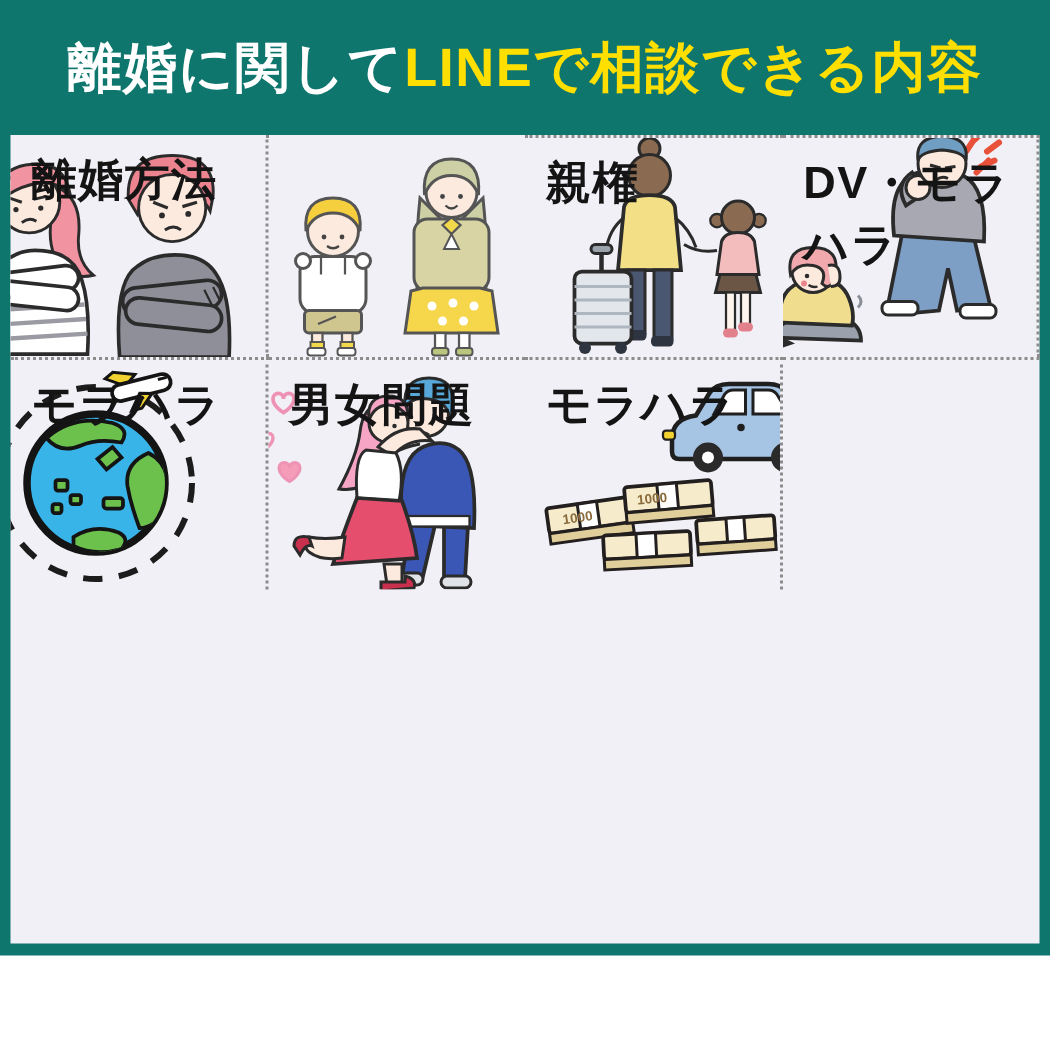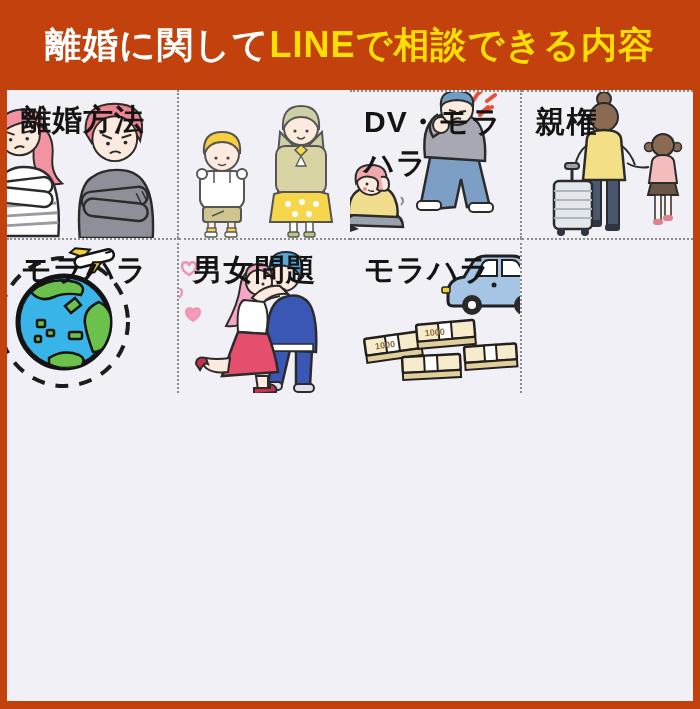--- a/index.html
+++ b/index.html
@@ -1,17 +1,17 @@
 <!DOCTYPE html>
 <html><head>
 <meta charset="utf-8">
 <style>
   html,body{margin:0;padding:0;background:#ffffff;}
   body{width:700px;height:709px;font-family:"Liberation Sans","DejaVu Sans",sans-serif;}
-  .poster{position:relative;width:700px;height:709px;background:#c2410c;overflow:hidden;}
+  .poster{position:relative;width:700px;height:637px;background:#0f766e;overflow:hidden;}
   .header{height:90px;display:flex;align-items:center;justify-content:center;}
   .title{font-size:36px;font-weight:800;letter-spacing:1px;white-space:nowrap;}
   .t1{color:#ffffff;}
   .t2{color:#ffdf00;}
   .grid{position:absolute;left:7px;right:7px;top:90px;bottom:8px;background:#f1f0f6;
         display:grid;grid-template-columns:1fr 1fr 1fr 1fr;grid-template-rows:148px 155px 155px 1fr;}
   .cell{position:relative;overflow:hidden;}
   .bl{border-right:2px dotted #8c8c8c;}
   .bt{border-top:2px dotted #8c8c8c;}
   .label{margin:0;padding:10px 0 0 14px;font-size:30px;font-weight:800;color:#141414;letter-spacing:1px;position:relative;z-index:2;}
@@ -129,51 +129,20 @@
         <circle cx="252" cy="112" r="3" fill="#ffffff"></circle>
           <circle cx="231" cy="122" r="3" fill="#ffffff"></circle>
         <circle cx="245" cy="122" r="3" fill="#ffffff"></circle>
         <rect x="226" y="130" width="7" height="12" fill="#ffffff" stroke="#555" stroke-width="1.5"></rect>
         <rect x="242" y="130" width="7" height="12" fill="#ffffff" stroke="#555" stroke-width="1.5"></rect>
         <rect x="224" y="140" width="11" height="5" rx="2" fill="#b9c77e" stroke="#555" stroke-width="1.3"></rect>
         <rect x="240" y="140" width="11" height="5" rx="2" fill="#b9c77e" stroke="#555" stroke-width="1.3"></rect>
       </svg>
     </section>
 
-    <section class="cell bl bt">
-      <h2 class="label">DV・モラハラ</h2>
-      <svg class="illus i-dv" viewBox="0 0 215 151">
-
-        <path d="M178 8 l7 -7 M186 16 l8 -6 M182 26 l9 -4" stroke="#e8503a" stroke-width="4" fill="none" stroke-linecap="round"></path>
-        <path d="M172 16 l6 -9 M179 30 l8 -8" stroke="#e8503a" stroke-width="4" fill="none" stroke-linecap="round"></path>
-
-        <path d="M120 118 l10 -50 h46 l12 50 l-22 4 l-6 -28 l-6 28 l-22 2z" fill="#7d9fc6" stroke="#2b2b2b" stroke-width="2.5"></path>
-        <rect x="116" y="116" width="24" height="9" rx="4" fill="#ffffff" stroke="#2b2b2b" stroke-width="2"></rect>
-        <rect x="168" y="118" width="24" height="9" rx="4" fill="#ffffff" stroke="#2b2b2b" stroke-width="2"></rect>
-        <path d="M124 72 q-4 -36 16 -42 q16 -5 30 2 q16 8 14 44z" fill="#a8a8b2" stroke="#2b2b2b" stroke-width="2.5"></path>
-        <path d="M132 52 q-8 -14 4 -22 l8 14z" fill="#a8a8b2" stroke="#2b2b2b" stroke-width="2.5"></path>
-        <circle cx="140" cy="40" r="8" fill="#fdeade" stroke="#2b2b2b" stroke-width="2"></circle>
-        <circle cx="156" cy="24" r="16" fill="#fdeade" stroke="#2b2b2b" stroke-width="2"></circle>
-        <path d="M140 22 q-2 -16 16 -16 q18 0 16 16 q-2 -6 -16 -7 q-14 1 -16 7z" fill="#6f9ec2" stroke="#2b2b2b" stroke-width="2"></path>
-        <path d="M148 25 l7 2 M158 27 l7 -1" stroke="#2b2b2b" stroke-width="2" fill="none"></path>
-        <path d="M152 35 q4 -3 8 -1" stroke="#2b2b2b" stroke-width="2" fill="none"></path>
-
-        <path d="M44 140 q2 -10 14 -12 l34 0 q10 4 10 14z" fill="#9aa0ac" stroke="#2b2b2b" stroke-width="2.5"></path>
-        <path d="M48 130 q-2 -24 18 -28 q22 -4 28 12 q4 10 2 18z" fill="#f1dd8e" stroke="#2b2b2b" stroke-width="2.5"></path>
-        <circle cx="70" cy="96" r="14" fill="#fdeade" stroke="#2b2b2b" stroke-width="2"></circle>
-        <path d="M55 98 q-3 -18 15 -18 q18 0 15 18 q-3 12 -9 6 q4 -10 -6 -12 q-10 -2 -15 6z" fill="#f2a9ae" stroke="#2b2b2b" stroke-width="2"></path>
-        <circle cx="66" cy="99" r="1.5" fill="#2b2b2b"></circle>
-        <path d="M67 105 q3 2 6 1" stroke="#2b2b2b" stroke-width="1.5" fill="none"></path>
-        <circle cx="64" cy="104" r="2" fill="#e8868c"></circle>
-        <path d="M80 92 q8 -2 8 8 q0 6 -6 6" fill="#fdeade" stroke="#2b2b2b" stroke-width="2"></path>
-        <path d="M40 110 q-4 4 0 8 M44 122 q-4 4 0 8 M100 112 q4 4 0 8" stroke="#8a8f98" stroke-width="2" fill="none"></path>
-        <path d="M58 144 l-12 4 q-4 -6 4 -8z" fill="#2b2b2b"></path>
-      </svg>
-    </section>
-
     <section class="cell bt">
       <h2 class="label">親権</h2>
       <svg class="illus i-custody" viewBox="0 0 332 151">
 
         <circle cx="80" cy="42" r="22" fill="#fdeade" stroke="#2b2b2b" stroke-width="2"></circle>
         <path d="M56 42 q-2 -30 24 -30 q26 0 24 30 q-6 -16 -24 -16 q-18 0 -24 16z" fill="#7a5a42" stroke="#2b2b2b" stroke-width="2"></path>
         <path d="M66 46 q4 3 8 3 M88 49 q4 0 8 -3" stroke="#2b2b2b" stroke-width="2" fill="none"></path>
         <path d="M76 58 q4 -2 8 0" stroke="#2b2b2b" stroke-width="2" fill="none"></path>
         <path d="M113 48 q10 -2 10 5 q0 6 -9 5z" fill="#ffffff" stroke="#555" stroke-width="2"></path>
         <path d="M122 64 q9 -1 9 5 q0 5 -8 4z" fill="#ffffff" stroke="#555" stroke-width="2"></path>
@@ -203,20 +172,51 @@
         <circle cx="290" cy="62" r="4.5" fill="#8a6a50" stroke="#2b2b2b" stroke-width="1.5"></circle>
         <circle cx="318" cy="62" r="4.5" fill="#8a6a50" stroke="#2b2b2b" stroke-width="1.5"></circle>
         <circle cx="304" cy="60" r="11" fill="#8a6a50" stroke="#2b2b2b" stroke-width="2"></circle>
         <path d="M290 98 l3 -22 q2 -6 11 -6 q9 0 11 6 l3 22z" fill="#f4bdbd" stroke="#2b2b2b" stroke-width="2"></path>
         <path d="M292 98 h24 l3 12 h-30z" fill="#6b5646" stroke="#2b2b2b" stroke-width="2"></path>
         <rect x="296" y="110" width="6" height="26" fill="#fdf4ee" stroke="#2b2b2b" stroke-width="1.5"></rect>
         <rect x="306" y="110" width="6" height="22" fill="#fdf4ee" stroke="#2b2b2b" stroke-width="1.5"></rect>
         <rect x="294" y="134" width="10" height="6" rx="3" fill="#e2808c"></rect>
         <rect x="304" y="130" width="10" height="6" rx="3" fill="#e2808c"></rect>
         <path d="M268 78 q10 6 22 4" stroke="#2b2b2b" stroke-width="2" fill="none"></path>
+      </svg>
+    </section>
+
+    <section class="cell bl bt">
+      <h2 class="label">DV・モラハラ</h2>
+      <svg class="illus i-dv" viewBox="0 0 215 151">
+
+        <path d="M178 8 l7 -7 M186 16 l8 -6 M182 26 l9 -4" stroke="#e8503a" stroke-width="4" fill="none" stroke-linecap="round"></path>
+        <path d="M172 16 l6 -9 M179 30 l8 -8" stroke="#e8503a" stroke-width="4" fill="none" stroke-linecap="round"></path>
+
+        <path d="M120 118 l10 -50 h46 l12 50 l-22 4 l-6 -28 l-6 28 l-22 2z" fill="#7d9fc6" stroke="#2b2b2b" stroke-width="2.5"></path>
+        <rect x="116" y="116" width="24" height="9" rx="4" fill="#ffffff" stroke="#2b2b2b" stroke-width="2"></rect>
+        <rect x="168" y="118" width="24" height="9" rx="4" fill="#ffffff" stroke="#2b2b2b" stroke-width="2"></rect>
+        <path d="M124 72 q-4 -36 16 -42 q16 -5 30 2 q16 8 14 44z" fill="#a8a8b2" stroke="#2b2b2b" stroke-width="2.5"></path>
+        <path d="M132 52 q-8 -14 4 -22 l8 14z" fill="#a8a8b2" stroke="#2b2b2b" stroke-width="2.5"></path>
+        <circle cx="140" cy="40" r="8" fill="#fdeade" stroke="#2b2b2b" stroke-width="2"></circle>
+        <circle cx="156" cy="24" r="16" fill="#fdeade" stroke="#2b2b2b" stroke-width="2"></circle>
+        <path d="M140 22 q-2 -16 16 -16 q18 0 16 16 q-2 -6 -16 -7 q-14 1 -16 7z" fill="#6f9ec2" stroke="#2b2b2b" stroke-width="2"></path>
+        <path d="M148 25 l7 2 M158 27 l7 -1" stroke="#2b2b2b" stroke-width="2" fill="none"></path>
+        <path d="M152 35 q4 -3 8 -1" stroke="#2b2b2b" stroke-width="2" fill="none"></path>
+
+        <path d="M44 140 q2 -10 14 -12 l34 0 q10 4 10 14z" fill="#9aa0ac" stroke="#2b2b2b" stroke-width="2.5"></path>
+        <path d="M48 130 q-2 -24 18 -28 q22 -4 28 12 q4 10 2 18z" fill="#f1dd8e" stroke="#2b2b2b" stroke-width="2.5"></path>
+        <circle cx="70" cy="96" r="14" fill="#fdeade" stroke="#2b2b2b" stroke-width="2"></circle>
+        <path d="M55 98 q-3 -18 15 -18 q18 0 15 18 q-3 12 -9 6 q4 -10 -6 -12 q-10 -2 -15 6z" fill="#f2a9ae" stroke="#2b2b2b" stroke-width="2"></path>
+        <circle cx="66" cy="99" r="1.5" fill="#2b2b2b"></circle>
+        <path d="M67 105 q3 2 6 1" stroke="#2b2b2b" stroke-width="1.5" fill="none"></path>
+        <circle cx="64" cy="104" r="2" fill="#e8868c"></circle>
+        <path d="M80 92 q8 -2 8 8 q0 6 -6 6" fill="#fdeade" stroke="#2b2b2b" stroke-width="2"></path>
+        <path d="M40 110 q-4 4 0 8 M44 122 q-4 4 0 8 M100 112 q4 4 0 8" stroke="#8a8f98" stroke-width="2" fill="none"></path>
+        <path d="M58 144 l-12 4 q-4 -6 4 -8z" fill="#2b2b2b"></path>
       </svg>
     </section>
 
     <section class="cell bl bt">
       <h2 class="label">モラハラ</h2>
       <svg class="illus i-globe" viewBox="0 0 206 151">
         <circle cx="103" cy="82" r="64" fill="none" stroke="#1c1c1c" stroke-width="4" stroke-dasharray="13 11"></circle>
         <clipPath id="globeclip">
             <circle cx="103" cy="82" r="46"></circle>
           </clipPath>

